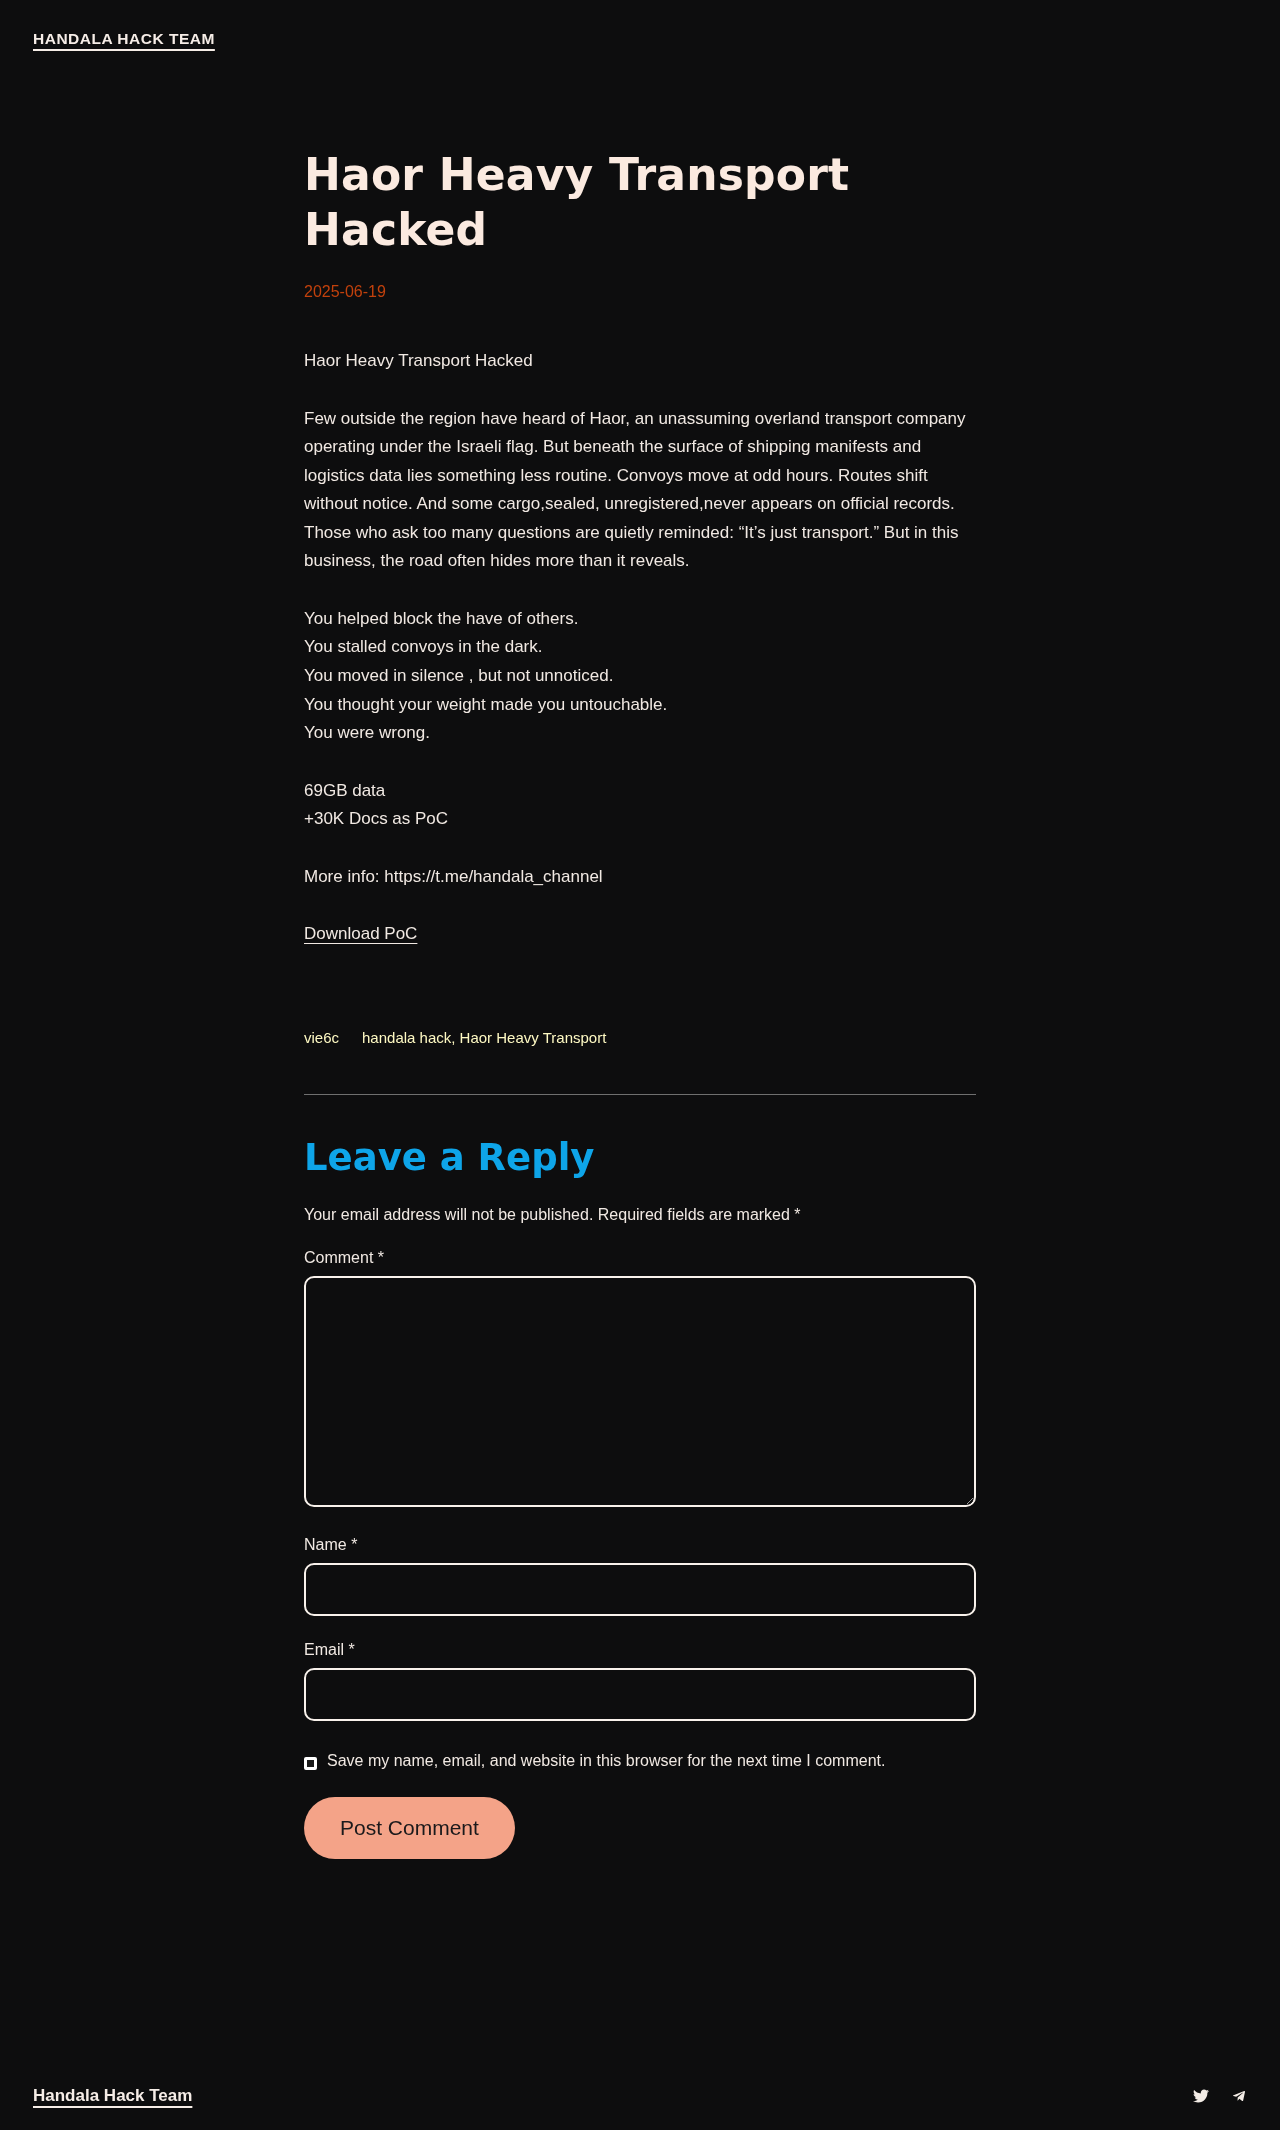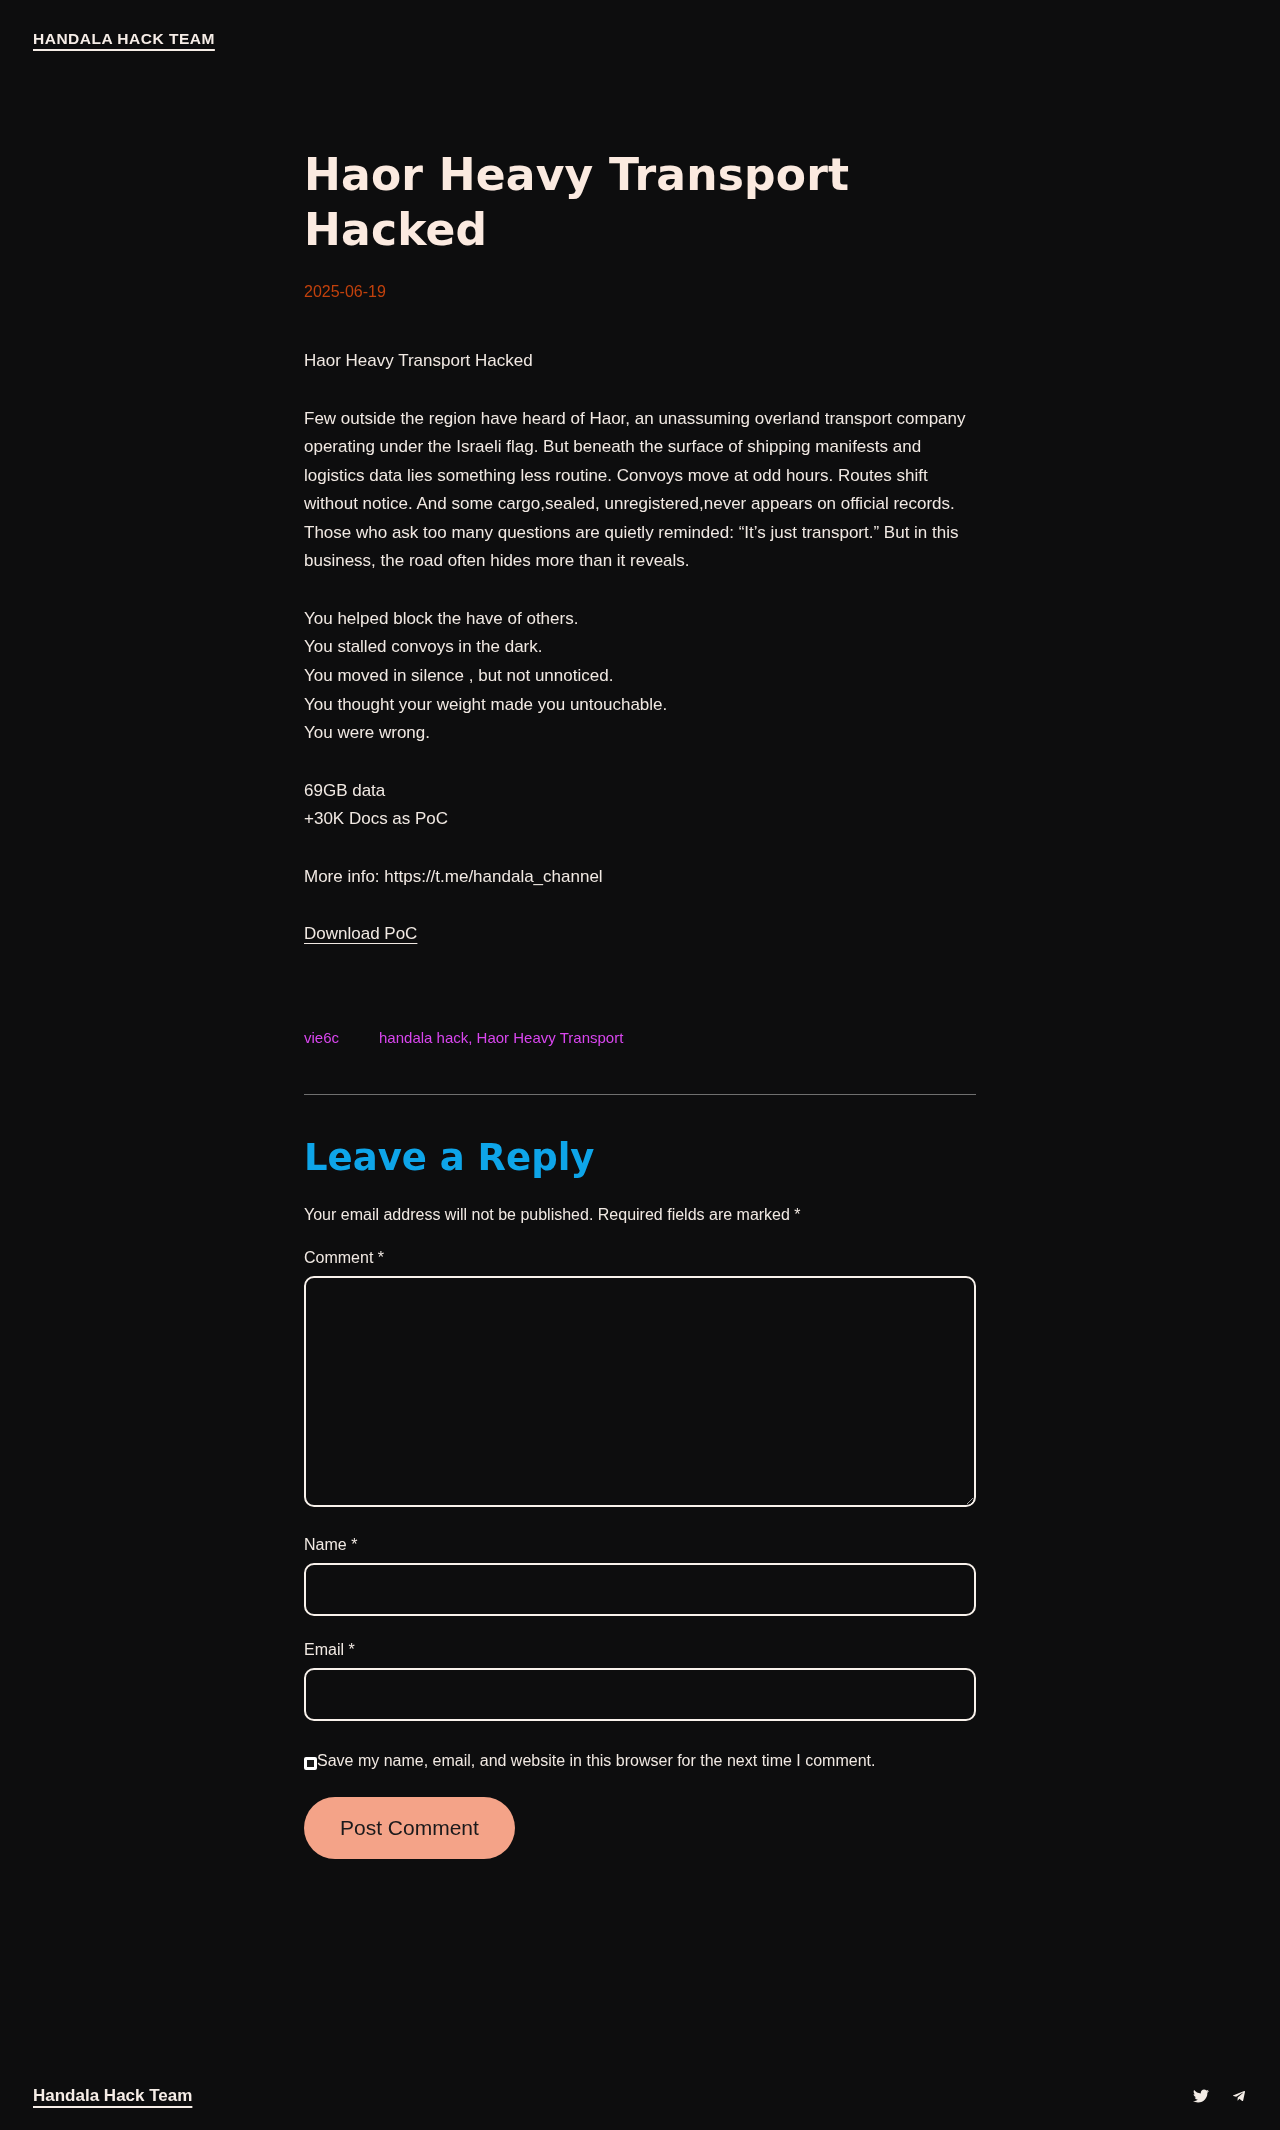--- a/index.html
+++ b/index.html
@@ -47,23 +47,23 @@
   .post-body .line { min-height: 28.5px; }
   .download-link {
     text-decoration: underline;
     text-underline-offset: 4px;
     cursor: pointer;
   }
 
   .post-meta {
     margin-top: 80px;
     font-size: 15px;
-    color: #d946ef;
+    color: #fef9c3;
     display: flex;
-    gap: 40px;
+    gap: 23px;
   }
 
   .post-sep {
     border: none;
     border-top: 1px solid #6f6f6f;
     margin: 48px 0 0;
   }
 
   
   .comments-heading {
@@ -87,20 +87,21 @@
     padding: 10px 14px;
     outline: none;
   }
   .comment-textarea { height: 231px; resize: vertical; }
   .text-input { height: 53px; }
 
   .checkbox-row {
     margin-top: 31px;
     display: flex;
     align-items: flex-start;
+    gap: 10px;
     font-size: 16px;
   }
   .save-checkbox {
     appearance: none;
     -webkit-appearance: none;
     width: 13px;
     height: 13px;
     margin: 5px 0 0;
     border: 3px solid #ffffff;
     border-radius: 2px;

